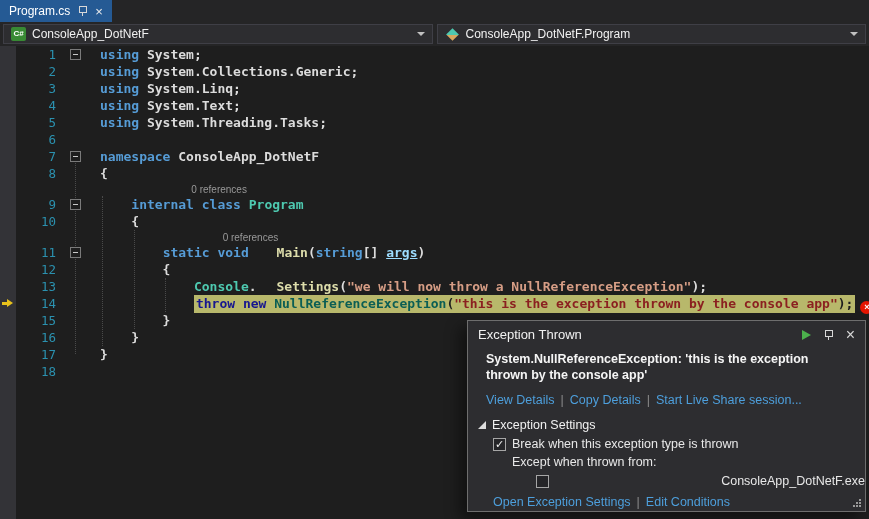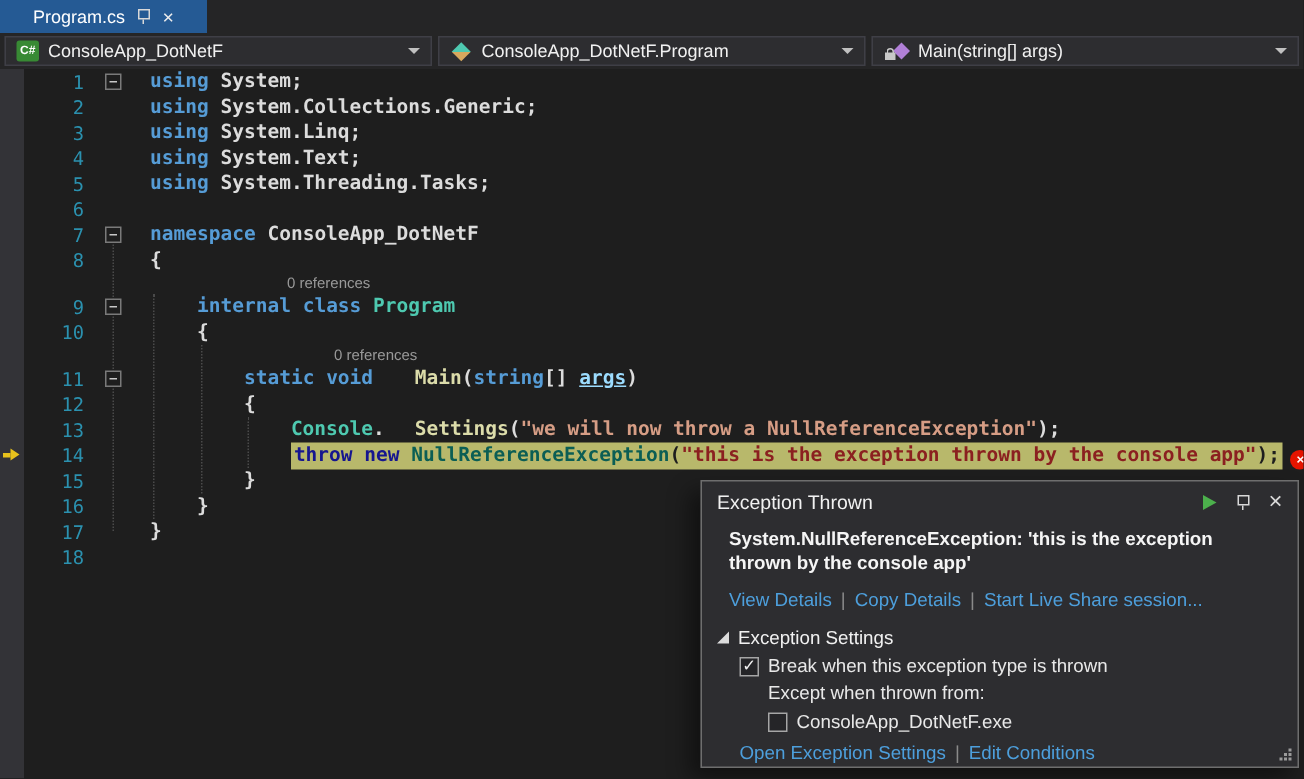--- a/index.html
+++ b/index.html
@@ -1,21 +1,21 @@
 <!DOCTYPE html>
 <html style="--c-editor-bg: #1E1E1E; --c-margin-bg: #333337; --c-tabwell-bg: #252526; --c-tab-active-bg: #255A94; --c-navbar-bg: #252526; --c-combo-bg: #2D2D30; --c-combo-border: #3F3F46; --c-linenum: #2B91AF; --c-kw: #569CD6; --c-type: #4EC9B0; --c-method: #DCDCAA; --c-string: #D69D85; --c-plain: #DCDCDC; --c-param: #9CDCFE; --c-codelens: #999999; --c-hl-bg: #B8B86B; --c-hl-kw: #16168F; --c-hl-type: #0B5E54; --c-hl-string: #8B2020; --c-hl-plain: #1E1E1E; --c-arrow: #E8C21C; --c-error-red: #E51400; --c-continue-green: #4CB04C; --c-popup-bg: #2D2D30; --c-popup-border: #6E6E6E; --c-link: #4D9FDC; --c-popup-text: #E8E8E8; --c-guide: #4A4A4A;"><head>
 <meta charset="utf-8">
 <style>
   html,body{margin:0;padding:0;width:869px;height:519px;overflow:hidden;background:var(--c-editor-bg,#1E1E1E);}
   *{box-sizing:border-box;}
   body{font-family:"Liberation Sans",sans-serif;position:relative;}
 
   
   .tabwell{height:22px;background:var(--c-tabwell-bg,#252526);display:flex;align-items:stretch;}
-  .tab{background:var(--c-tab-active-bg,#255A94);color:#fff;display:flex;align-items:center;gap:8px;padding:0 22px;font-size:12px;}
+  .tab{background:var(--c-tab-active-bg,#255A94);color:#fff;display:flex;align-items:center;gap:8px;padding:0 9px;font-size:12px;}
   .pin{position:relative;width:9px;height:12px;display:inline-block;}
   .pin::before{content:"";position:absolute;left:1px;top:1px;width:6px;height:5px;border:1px solid #D8D8D8;}
   .pin::after{content:"";position:absolute;left:4px;top:8px;width:1px;height:3px;background:#D8D8D8;}
   .tab-close{font-size:13px;line-height:1;color:#EDEDED;}
 
   
   .navbar{height:24px;background:var(--c-navbar-bg,#252526);display:flex;align-items:center;gap:4px;padding:0 3px;}
   .combo{flex:1;height:20px;background:var(--c-combo-bg,#2D2D30);border:1px solid var(--c-combo-border,#3F3F46);display:flex;align-items:center;gap:6px;padding:0 7px;color:#F1F1F1;font-size:12px;min-width:0;}
   .combo .lbl{white-space:nowrap;overflow:hidden;text-overflow:ellipsis;}
   .chev{width:0;height:0;border-left:4px solid transparent;border-right:4px solid transparent;border-top:4px solid #C0C0C0;margin-left:auto;flex:0 0 auto;}
@@ -60,21 +60,21 @@
   .play{width:0;height:0;border-top:5px solid transparent;border-bottom:5px solid transparent;border-left:9px solid var(--c-continue-green,#4CB04C);}
   .p-close{font-size:16px;line-height:1;color:#D8D8D8;}
   .p-msg{font-weight:bold;line-height:16px;margin:3px 14px 0 18px;color:#F5F5F5;}
   .p-links{margin:10px 0 0 18px;white-space:nowrap;}
   .lnk{color:var(--c-link,#4D9FDC);}
   .sep{color:#8A8A8A;margin:0 6px;}
   .p-sec{display:flex;align-items:center;gap:6px;margin:11px 0 0 10px;}
   .expander{width:0;height:0;border-bottom:8px solid #DCDCDC;border-left:8px solid transparent;}
   .p-sec-label{color:#F1F1F1;}
   .cb-row{display:flex;align-items:center;gap:6px;margin:5px 0 0 25px;}
-  .cb-row.module{margin-left:44px;}
+  .cb-row.module{margin-left:68px;justify-content:space-between;}
   .cb{flex:0 0 13px;width:13px;height:13px;border:1px solid #A6A6A6;background:#252528;color:#F1F1F1;font-size:11px;line-height:11px;text-align:center;}
   .except{margin:4px 0 0 44px;}
   .p-footer{margin:7px 0 0 25px;}
   .grip{position:absolute;right:4px;bottom:4px;width:2px;height:2px;background:#9A9A9A;box-shadow:-3px 0 0 #9A9A9A,-6px 0 0 #9A9A9A,0 -3px 0 #9A9A9A,-3px -3px 0 #9A9A9A,0 -6px 0 #9A9A9A;}
 </style>
 </head>
 <body>
 
 <div class="tabwell">
   <div class="tab">
@@ -86,29 +86,20 @@
 
 <div class="navbar">
   <div class="combo">
     <span class="proj-ico">C#</span>
     <span class="lbl">ConsoleApp_DotNetF</span>
     <span class="chev"></span>
   </div>
   <div class="combo">
     <span class="class-ico"></span>
     <span class="lbl">ConsoleApp_DotNetF.Program</span>
-    <span class="chev"></span>
-  </div>
-  <div class="combo">
-    <span class="method-ico">
-      <span class="dia"></span>
-        <span class="lock-shackle"></span>
-        <span class="lock-body"></span>
-    </span>
-    <span class="lbl">Main(string[] args)</span>
     <span class="chev"></span>
   </div>
 </div>
 
 <div class="editor">
   <div class="margin-strip"></div>
   <div class="guides">
       <div class="guide" style="left: 75px; top: 117px; height: 191px;"></div>
       <div class="guide" style="left: 102px; top: 150px; height: 150px;"></div>
       <div class="guide" style="left: 134px; top: 184px; height: 99px;"></div>

